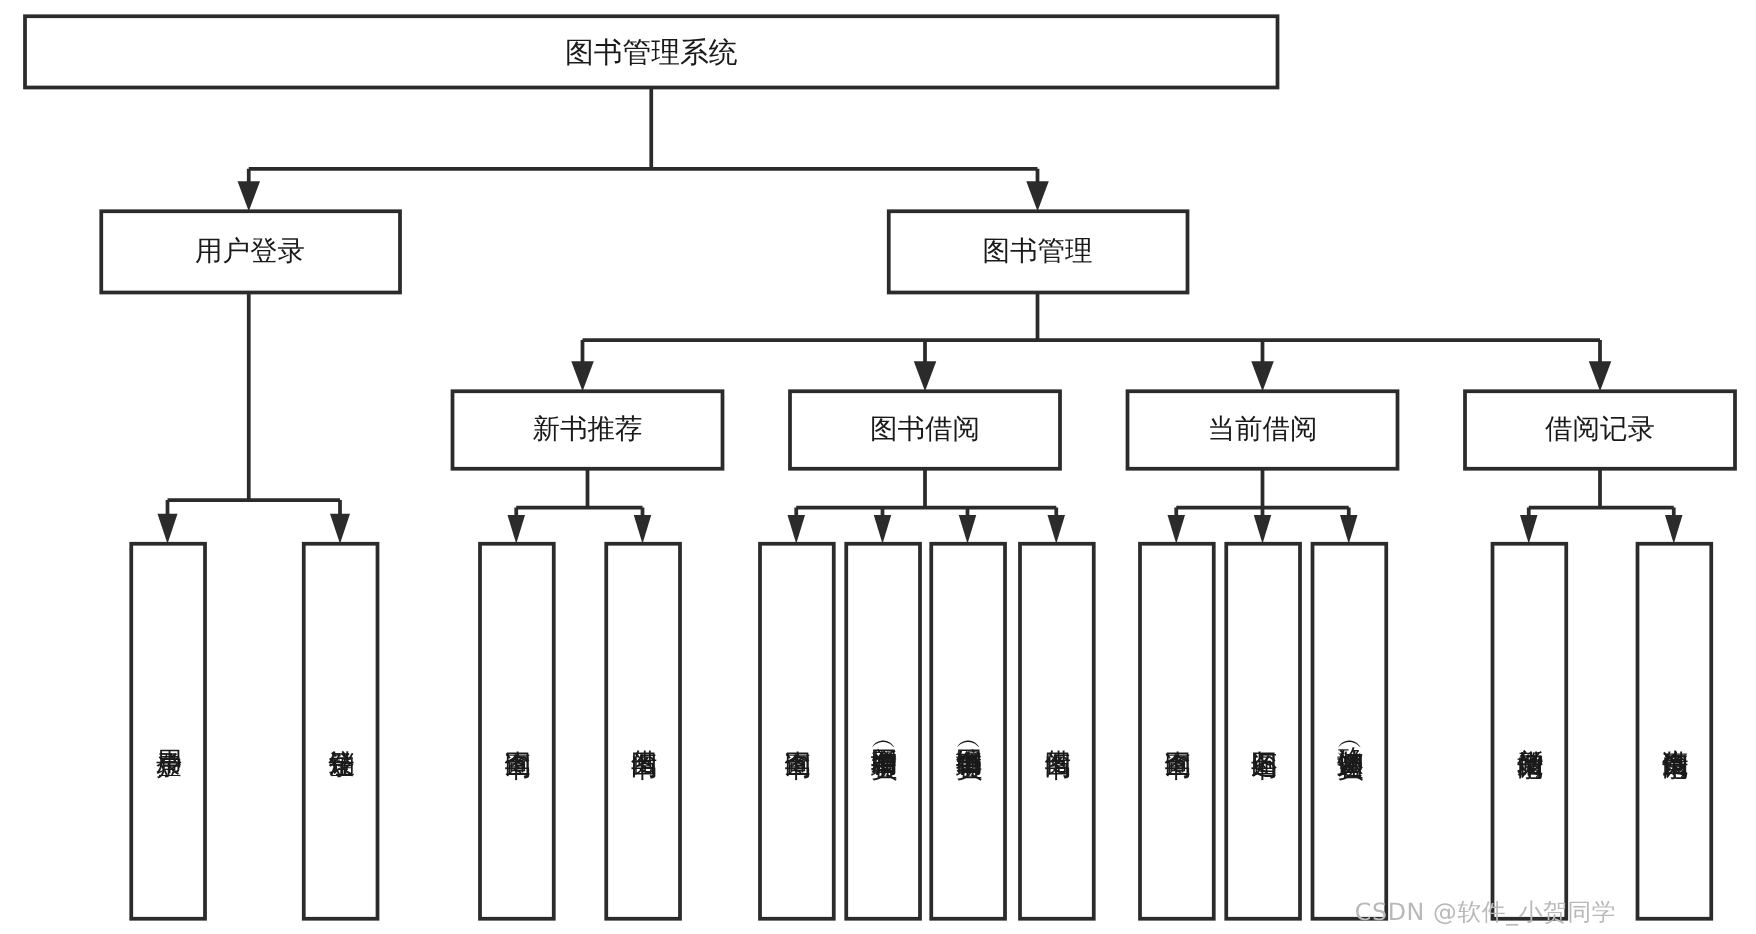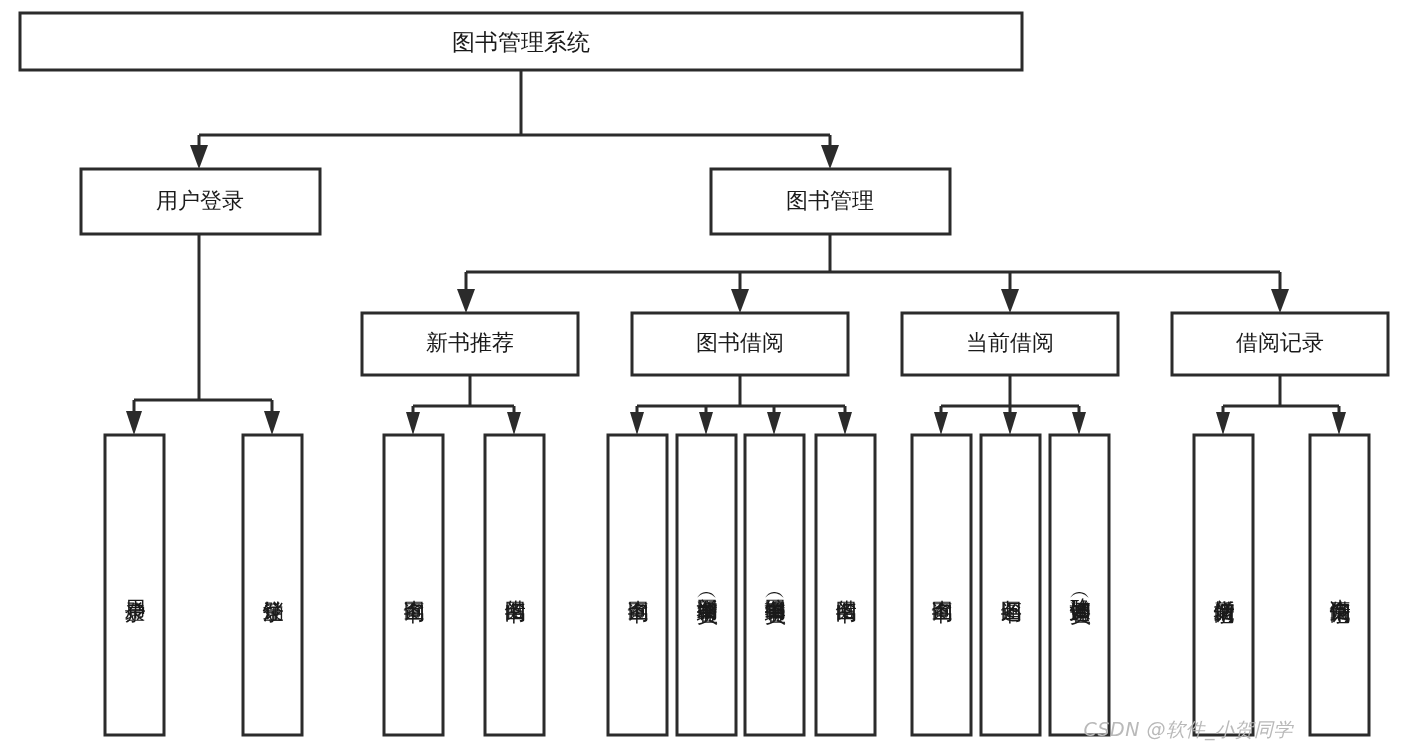--- a/index.html
+++ b/index.html
@@ -71,21 +71,20 @@
   }
   .watermark {
     position: absolute;
     right: 10px;
     bottom: 4px;
     font-family: "DejaVu Sans", "Liberation Sans", sans-serif;
     font-size: 19px;
     color: #b9b9b9;
     white-space: nowrap;
     letter-spacing: 0.5px;
-    font-style: italic;
   }
 </style>
 </head>
 <body>
 
 <div id="diagram-root">
 
   <svg id="flow-svg" viewBox="0 0 1405 747">
 
     <g>

